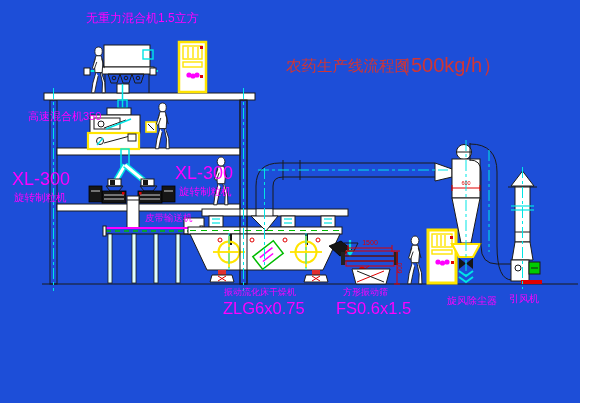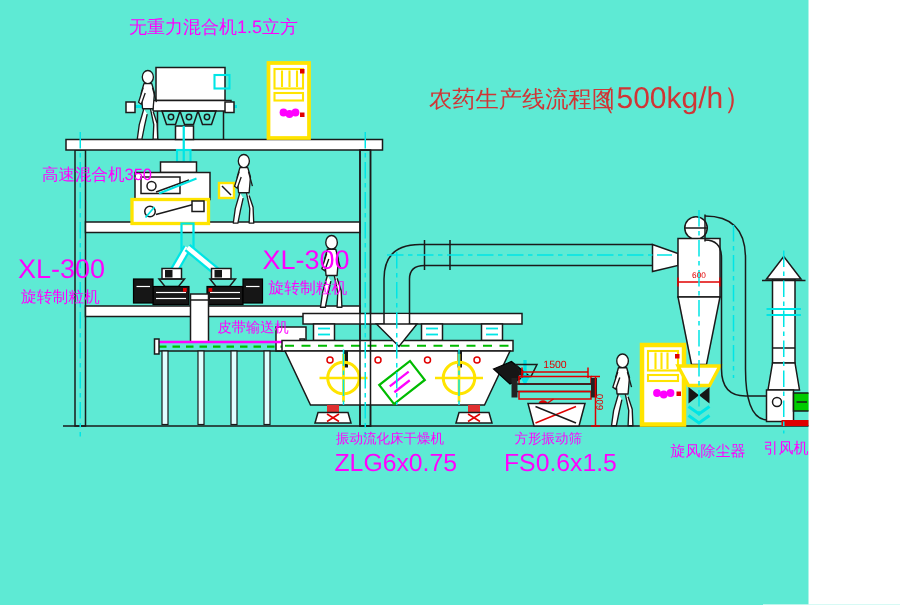--- a/index.html
+++ b/index.html
@@ -1,16 +1,16 @@
 <!DOCTYPE html>
 <html><head>
 <meta charset="utf-8">
 <style>
   html,body{margin:0;padding:0;background:#fff}
-  #canvas{position:relative;width:539px;height:403px;background:#5eead4;overflow:hidden;
+  #canvas{position:relative;width:580px;height:403px;background:#1d4ed8;overflow:hidden;
           font-family:"Liberation Sans","DejaVu Sans",sans-serif}
   svg{position:absolute;left:0;top:0}
   svg text{font-family:"Liberation Sans","DejaVu Sans",sans-serif}
   .k{stroke:#1a1a1a;fill:none;stroke-width:1}
   .kw{stroke:#1a1a1a;fill:#ffffff;stroke-width:1}
   .dk{fill:#161616;stroke:#000;stroke-width:.8}
   .yl{stroke:#FFE400;fill:none}
   .ylw{stroke:#FFE400;fill:#ffffff}
   .cy{stroke:#00E5E5;fill:none}
   .cl{stroke:#00E5E5;fill:none;stroke-width:1;stroke-dasharray:11 3 3 3}

